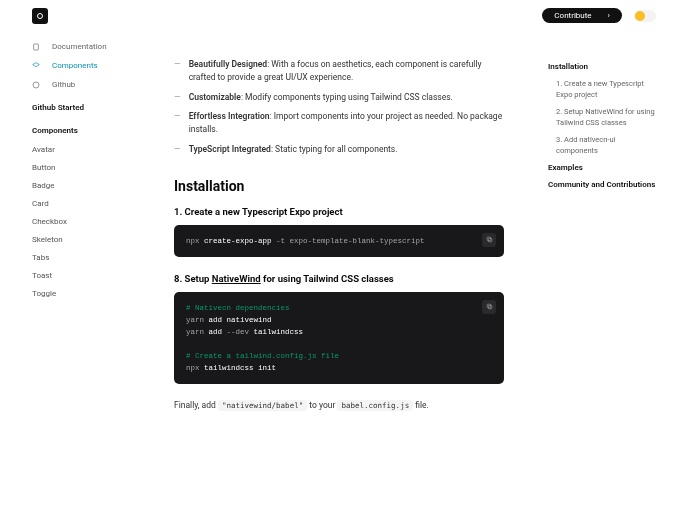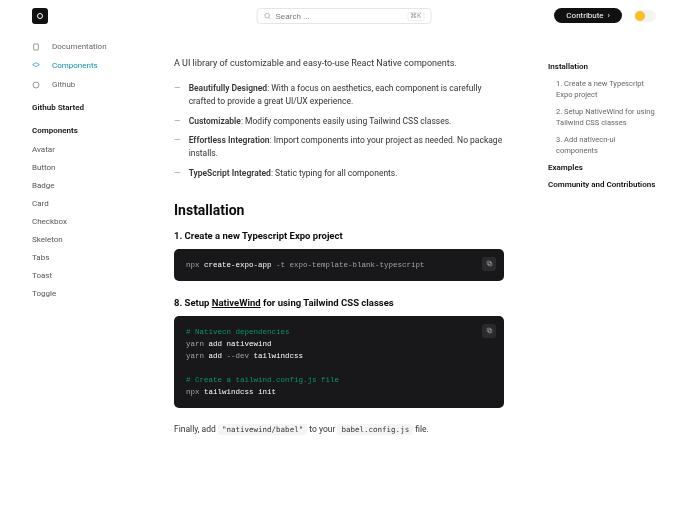--- a/index.html
+++ b/index.html
@@ -63,21 +63,21 @@
     gap: 12px;
   }
   .contribute-btn {
     background: #111;
     color: #fff;
     border-radius: 10px;
     font-size: 8px;
     padding: 3px 12px;
     display: flex;
     align-items: center;
-    gap: 4px;
+    gap: 16px;
   }
   .theme-toggle {
     width: 22px; height: 12px;
     border-radius: 6px;
     background: #f3f3f3;
     position: relative;
   }
   .theme-knob {
     position: absolute;
     left: 1px; top: 1px;
@@ -203,28 +203,20 @@
     cursor: pointer;
   }
 </style>
 </head>
 <body>
 
 <div class="header">
   <div class="logo">
       <div class="logo-inner"></div>
     </div>
-  <div class="search-wrap">
-    <svg class="search-icon" viewBox="0 0 24 24">
-        <circle cx="11" cy="11" r="7"></circle>
-        <line x1="21" y1="21" x2="16.5" y2="16.5"></line>
-      </svg>
-    <input class="search-input" placeholder="Search ..." style="">
-    <span class="kbd">⌘K</span>
-  </div>
   <div class="header-right">
     <div class="contribute-btn">
       <span>Contribute</span>
       <span>›</span>
     </div>
     <div class="theme-toggle">
       <div class="theme-knob"></div>
     </div>
   </div>
 </div>
@@ -255,28 +247,27 @@
   <div class="sb-sub">Badge</div>
   <div class="sb-sub">Card</div>
   <div class="sb-sub">Checkbox</div>
   <div class="sb-sub">Skeleton</div>
   <div class="sb-sub">Tabs</div>
   <div class="sb-sub">Toast</div>
   <div class="sb-sub">Toggle</div>
 </div>
 
 <div class="main">
-  <div class="subtitle">A UI library of customizable and easy-to-use React Native components.</div>
   <div class="feature">
       <span class="dash">—</span>
       <span><b>Beautifully Designed</b><span>: With a focus on aesthetics, each component is carefully crafted to provide a great UI/UX experience.</span></span>
     </div>
   <div class="feature">
       <span class="dash">—</span>
-      <span><b>Customizable</b><span>: Modify components easily using Tailwind CSS classes.</span></span>
+      <span><b>Customizable</b><span>: Modify components typing using Tailwind CSS classes.</span></span>
     </div>
   <div class="feature">
       <span class="dash">—</span>
       <span><b>Effortless Integration</b><span>: Import components into your project as needed. No package installs.</span></span>
     </div>
   <div class="feature">
       <span class="dash">—</span>
       <span><b>TypeScript Integrated</b><span>: Static typing for all components.</span></span>
     </div>
 

